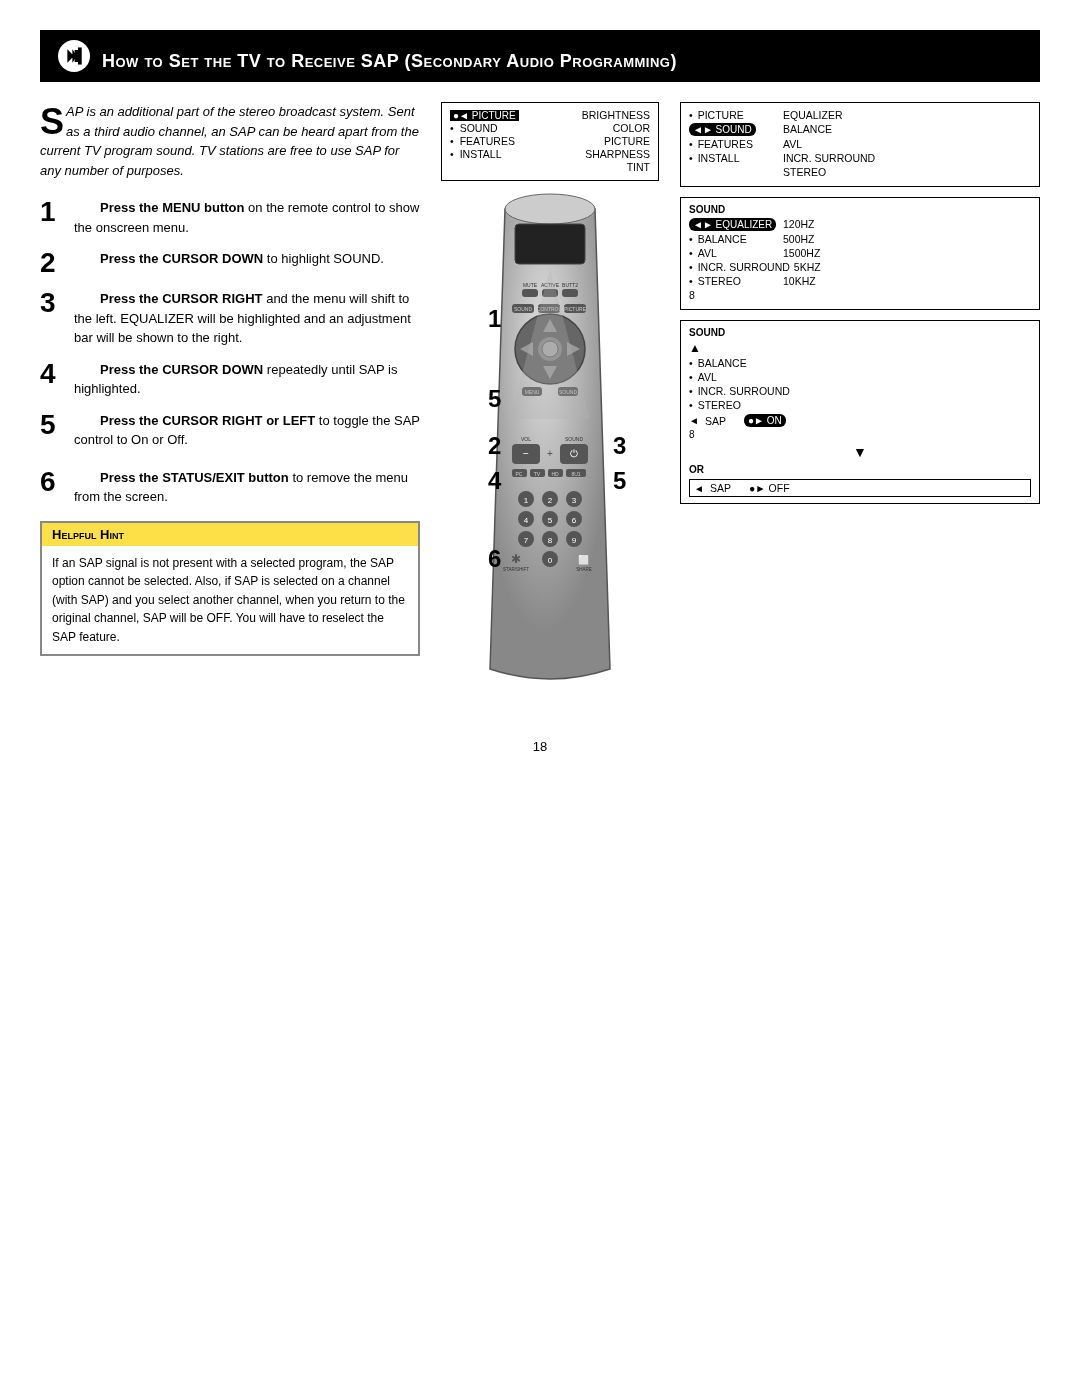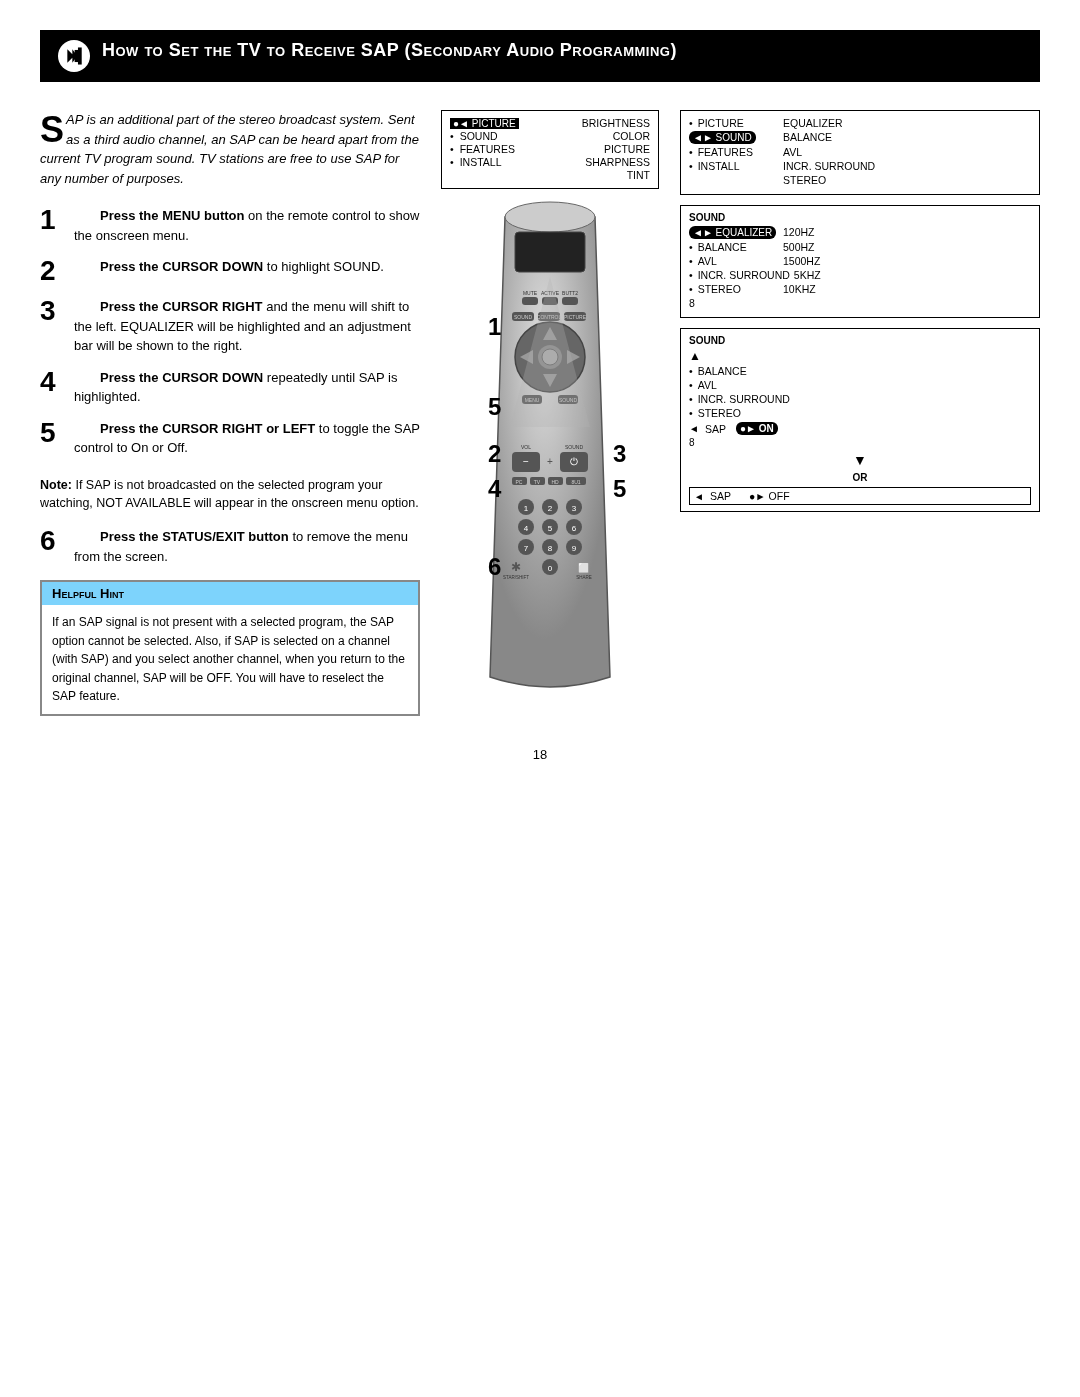--- a/index.html
+++ b/index.html
@@ -13,22 +13,22 @@
       padding: 30px 40px;
     }
 
     
     .page-header {
       border: 2px solid #000;
       background: #000;
       color: #fff;
       padding: 8px 16px;
       display: flex;
-      align-items: flex-start;
-      margin-bottom: 28px;
+      align-items: flex-end;
+      margin-bottom: 20px;
     }
     .header-icon {
       width: 32px;
       height: 32px;
       background: #fff;
       border-radius: 50%;
       display: flex;
       align-items: center;
       justify-content: center;
       margin-right: 12px;
@@ -106,21 +106,21 @@
       align-items: flex-start;
       margin-bottom: 14px;
     }
 
     
     .hint-box {
       border: 2px solid #888;
       background: #d8d8d8;
     }
     .hint-title {
-      background: #7dd3fc;
+      background: #fde047;
       color: #000;
       padding: 4px 10px;
       font-size: 13px;
       font-variant: small-caps;
       font-weight: bold;
     }
     .hint-body {
       padding: 8px 10px;
       font-size: 12px;
       line-height: 1.55;
@@ -250,23 +250,20 @@
       </div>
 
       <div class="step">
         <div class="step-number">5</div>
         <div class="step-text">
           <strong>Press the CURSOR RIGHT or LEFT</strong><span> to toggle the SAP control to On or Off.</span>
         </div>
       </div>
     </div>
 
-    <div class="note-text">
-      <strong>Note:</strong><span> If SAP is not broadcasted on the selected program your watching, NOT AVAILABLE will appear in the onscreen menu option.</span>
-    </div>
 
     <div class="step-6">
       <div class="step-number">6</div>
       <div class="step-text">
         <strong>Press the STATUS/EXIT button</strong><span> to remove the menu from the screen.</span>
       </div>
     </div>
 
     <div class="hint-box">
       <div class="hint-title">Helpful Hint</div>
@@ -528,27 +525,27 @@
       <div class="menu-row">
         <div class="mitem">
           <span class="bullet">•</span>
           <span>STEREO</span>
         </div>
       </div>
 
       <div style="display:flex;align-items:center;gap:6px;margin-top:3px;margin-bottom:2px;">
         <span style="font-size:10px;">◄</span>
         <span style="font-size:10.5px;">SAP</span>
-        <span class="hl-item" style="margin-left:4px;font-weight:bold;">●► ON</span>
+        <span class="hl-item" style="margin-left:12px;">●► ON</span>
       </div>
       <div style="font-size:10px;">8</div>
 
       <div style="text-align:center;font-size:14px;margin:4px 0;">▼</div>
 
-      <div style="text-align:center;font-size:10px;font-weight:bold;margin-bottom:4px;">OR</div>
+      <div style="font-size:10px;font-weight:bold;margin-bottom:4px;">OR</div>
 
       <div style="border:1.5px solid #000;display:flex;align-items:center;gap:6px;padding:2px 4px;">
         <span style="font-size:10px;">◄</span>
         <span style="font-size:10.5px;">SAP</span>
         <span style="margin-left:12px;font-size:10.5px;">●► OFF</span>
       </div>
     </div>
 
   </div>
 </div>

